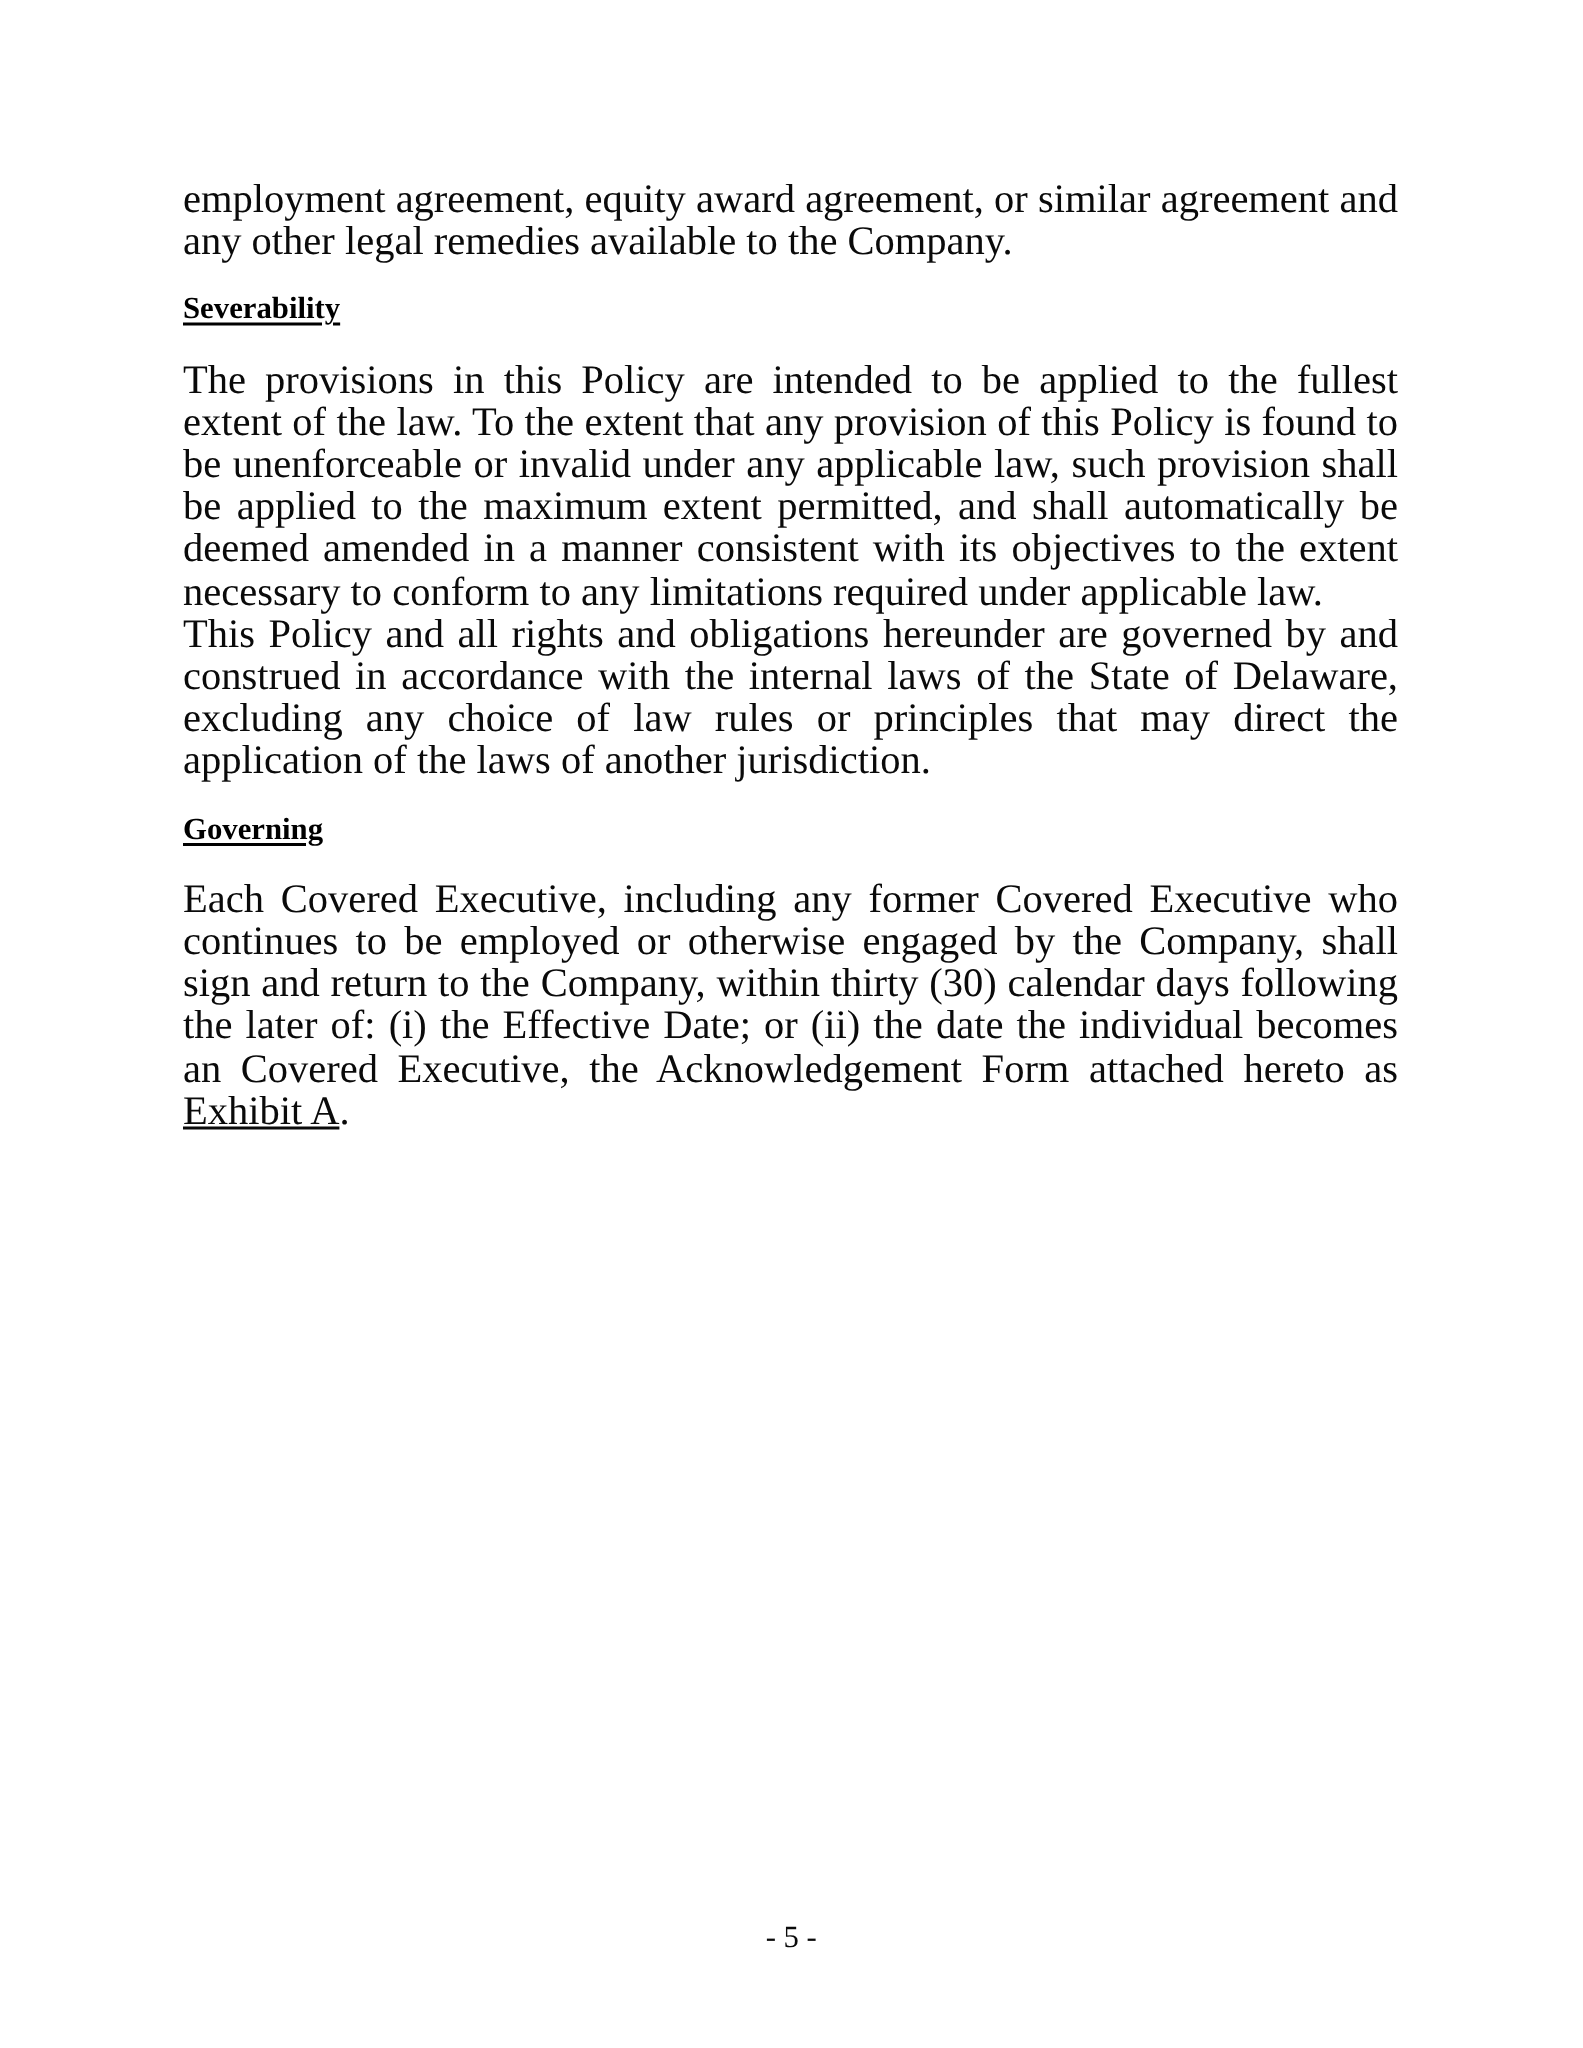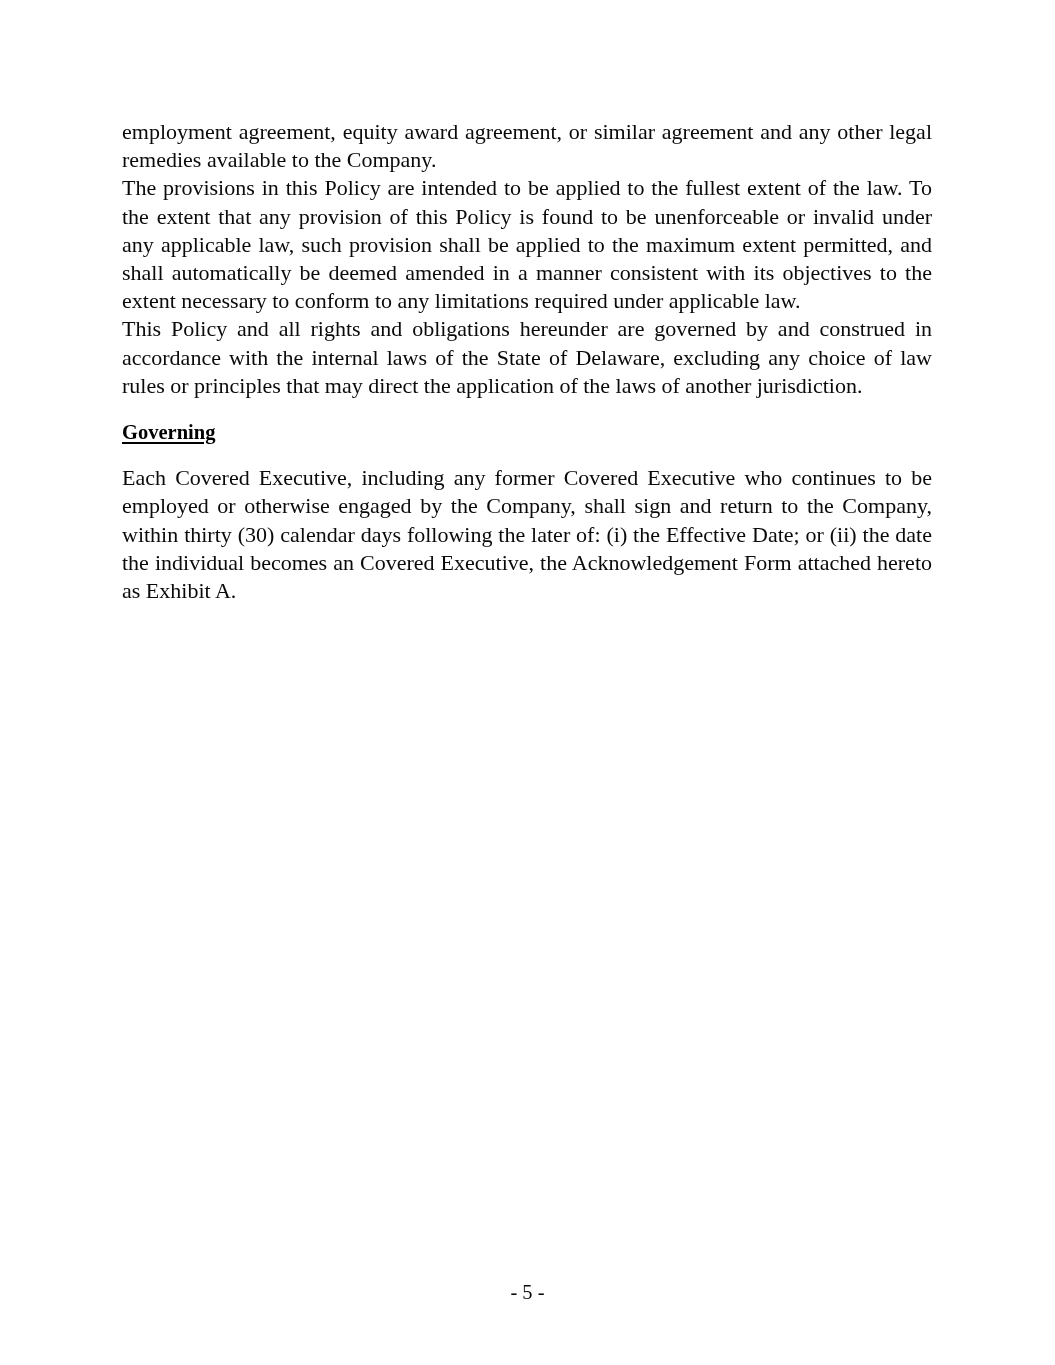--- a/index.html
+++ b/index.html
@@ -20,21 +20,21 @@
     box-sizing: border-box;
   }
   .content {
     position: absolute;
     left: 122px;
     top: 118px;
     width: 810px;
   }
   p.body-text {
     margin: 0 0 0 0;
-    font-size: 22px;
+    font-size: 27px;
     line-height: 28.2px;
     text-align: justify;
     text-justify: inter-word;
     -webkit-hyphens: none;
     hyphens: none;
     color: #0a0a0a;
   }
   
   .gap-after-para { margin-bottom: 18px; }
   h2.section-heading {
@@ -46,20 +46,21 @@
     text-underline-offset: 2.5px;
     text-decoration-thickness: 2px;
     color: #000000;
     display: inline-block;
   }
   .heading-wrap {
     margin: 18px 0 18px 0;
   }
   .heading-wrap:first-child { margin-top: 0; }
   .inline-underline {
+    text-decoration: underline;
     text-underline-offset: 2px;
   }
   .footer {
     position: absolute;
     left: 0;
     right: 0;
     top: 1278px;
     text-align: center;
     font-size: 20.5px;
     line-height: 28px;
@@ -69,20 +70,23 @@
 </style>
 </head>
 <body>
 
 <div class="page">
 
   <div class="content">
 
     <p class="body-text gap-after-para">employment agreement, equity award agreement, or similar agreement and any other legal remedies available to the Company.</p>
 
+    <div class="heading-wrap">
+      <h2 class="section-heading">Severability</h2>
+    </div>
 
     <p class="body-text">The provisions in this Policy are intended to be applied to the fullest extent of the law. To the extent that any provision of this Policy is found to be unenforceable or invalid under any applicable law, such provision shall be applied to the maximum extent permitted, and shall automatically be deemed amended in a manner consistent with its objectives to the extent necessary to conform to any limitations required under applicable law.</p>
 
 
     <p class="body-text">This Policy and all rights and obligations hereunder are governed by and construed in accordance with the internal laws of the State of Delaware, excluding any choice of law rules or principles that may direct the application of the laws of another jurisdiction.</p>
 
     <div class="heading-wrap">
       <h2 class="section-heading">Governing</h2>
     </div>
 

